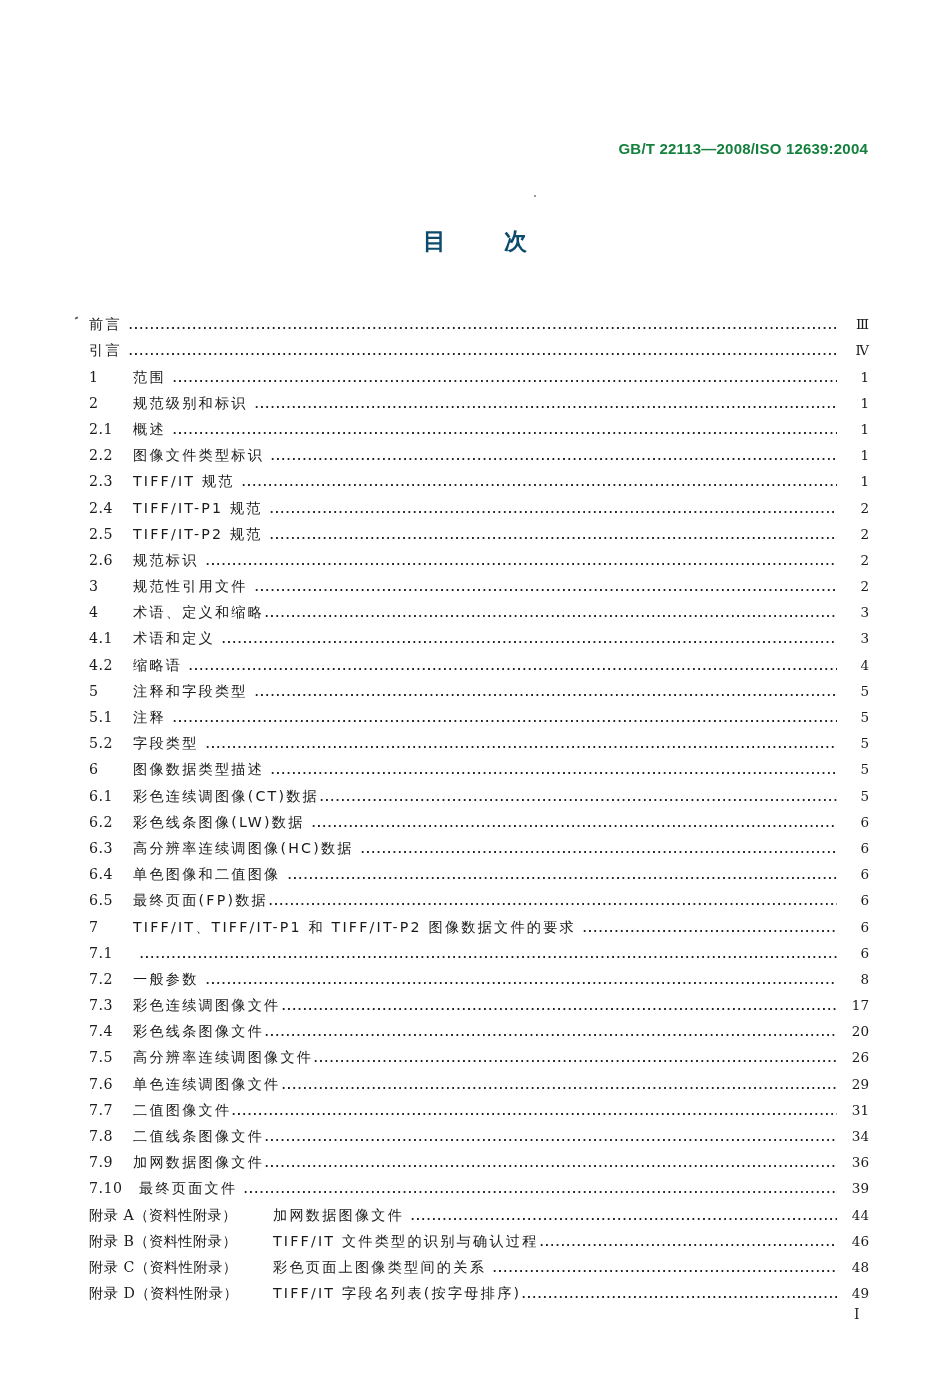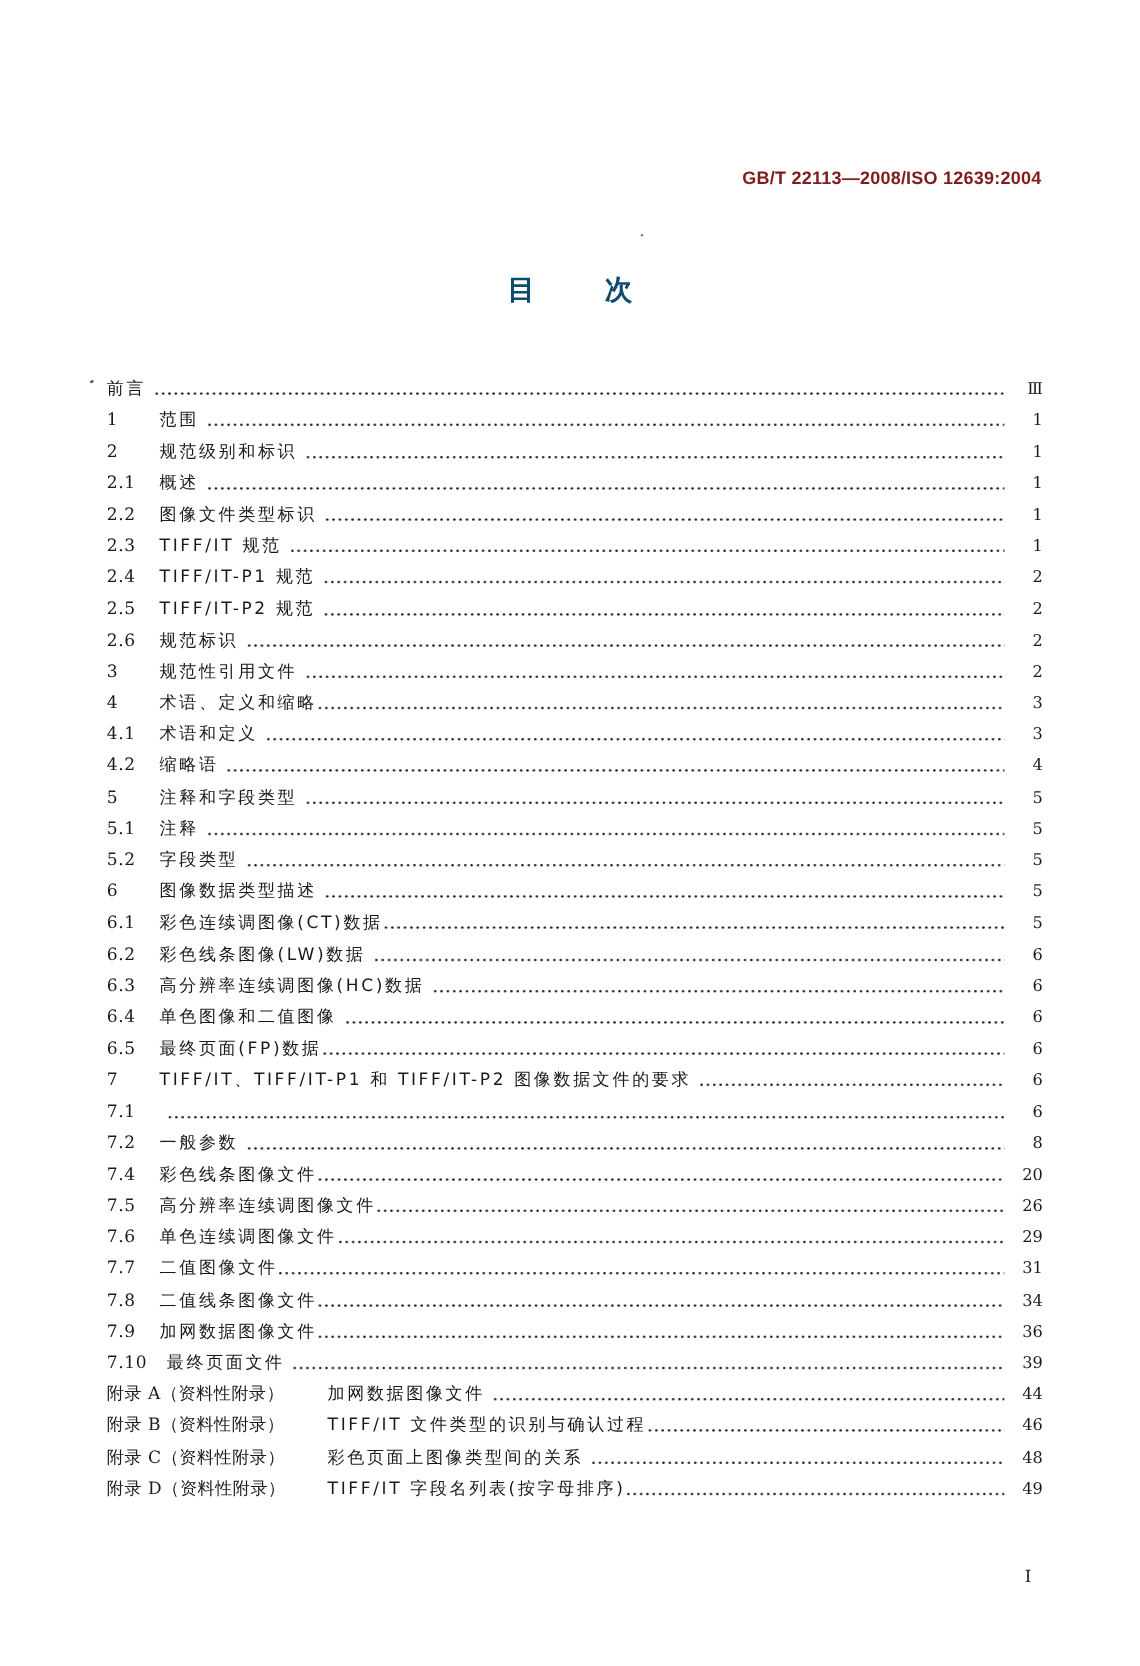--- a/index.html
+++ b/index.html
@@ -16,21 +16,21 @@
       color: #1a1a1a;
     }
     .header-code {
       position: absolute;
       top: 140px;
       right: 82px;
       font-family: "Liberation Sans", "DejaVu Sans", sans-serif;
       font-size: 15px;
       font-weight: bold;
       letter-spacing: 0.2px;
-      color: #7f1d1d;
+      color: #15803d;
     }
     .stray-dot-top {
       position: absolute;
       top: 195px;
       left: 534px;
       width: 2px; height: 2px;
       background: #777;
       border-radius: 1px;
     }
     .page-title {
@@ -126,20 +126,26 @@
 <div class="stray-mark"></div>
 
 <ul class="toc" id="toc">
     <li class="toc-row">
     <span class="toc-num w-num0"></span>
     <span class="toc-label">前言</span>
     <span class="leader"></span>
     <span class="toc-page">Ⅲ</span>
   </li>
     <li class="toc-row">
+    <span class="toc-num w-num0"></span>
+    <span class="toc-label">引言</span>
+    <span class="leader"></span>
+    <span class="toc-page">Ⅳ</span>
+  </li>
+    <li class="toc-row">
     <span class="toc-num w-num1" style="width: 44px;">1</span>
     <span class="toc-label">范围</span>
     <span class="leader"></span>
     <span class="toc-page">1</span>
   </li>
     <li class="toc-row">
     <span class="toc-num w-num1" style="width: 44px;">2</span>
     <span class="toc-label">规范级别和标识</span>
     <span class="leader"></span>
     <span class="toc-page">1</span>
@@ -269,20 +275,26 @@
     <span class="leader"></span>
     <span class="toc-page">6</span>
   </li>
     <li class="toc-row">
     <span class="toc-num w-num2">7.2</span>
     <span class="toc-label">一般参数</span>
     <span class="leader"></span>
     <span class="toc-page">8</span>
   </li>
     <li class="toc-row">
+    <span class="toc-num w-num2">7.3</span>
+    <span class="toc-label">彩色连续调图像文件</span>
+    <span class="leader tight"></span>
+    <span class="toc-page">17</span>
+  </li>
+    <li class="toc-row">
     <span class="toc-num w-num2">7.4</span>
     <span class="toc-label">彩色线条图像文件</span>
     <span class="leader tight"></span>
     <span class="toc-page">20</span>
   </li>
     <li class="toc-row">
     <span class="toc-num w-num2">7.5</span>
     <span class="toc-label">高分辨率连续调图像文件</span>
     <span class="leader tight"></span>
     <span class="toc-page">26</span>

